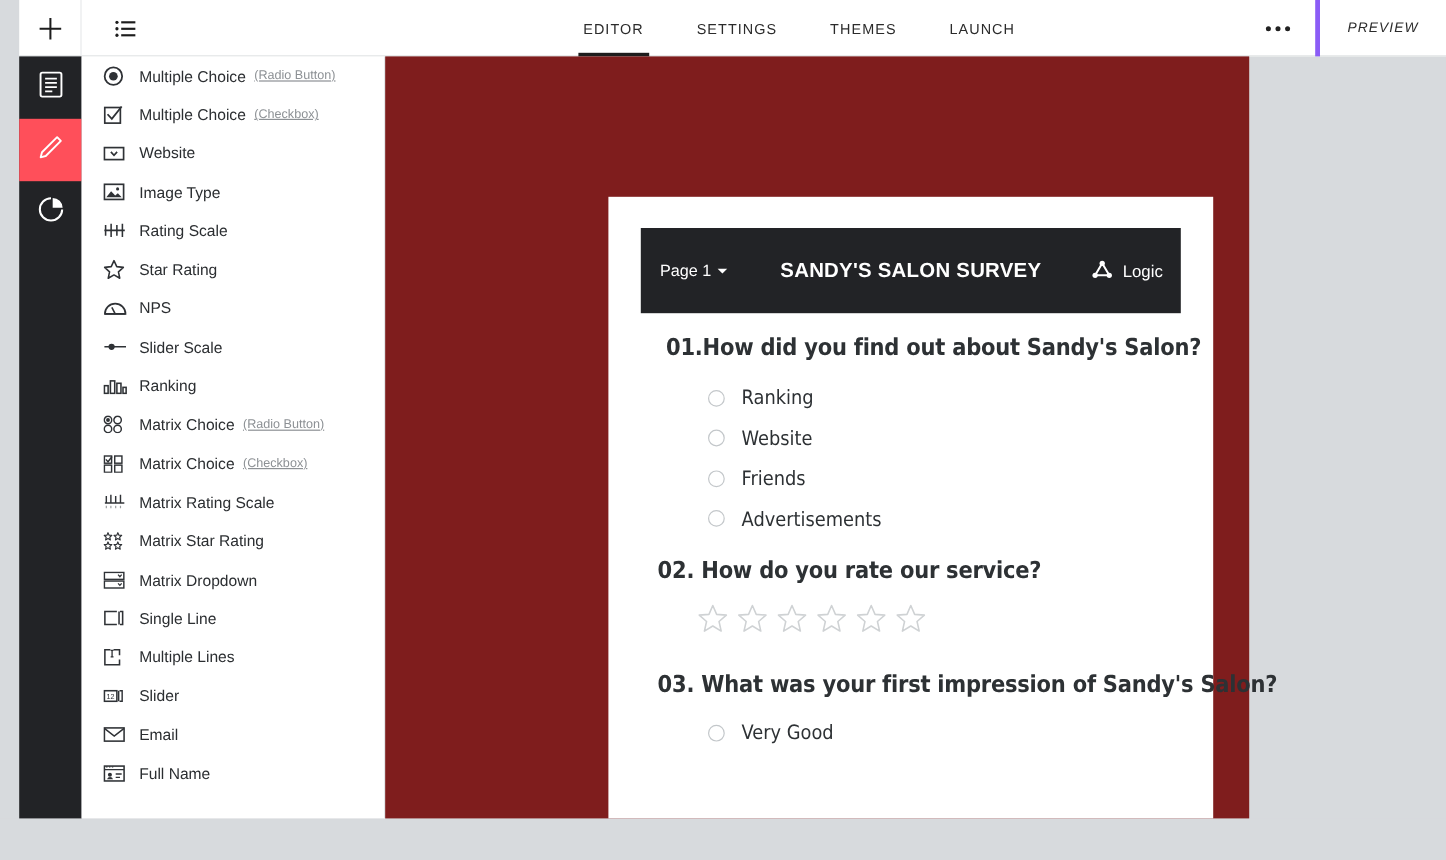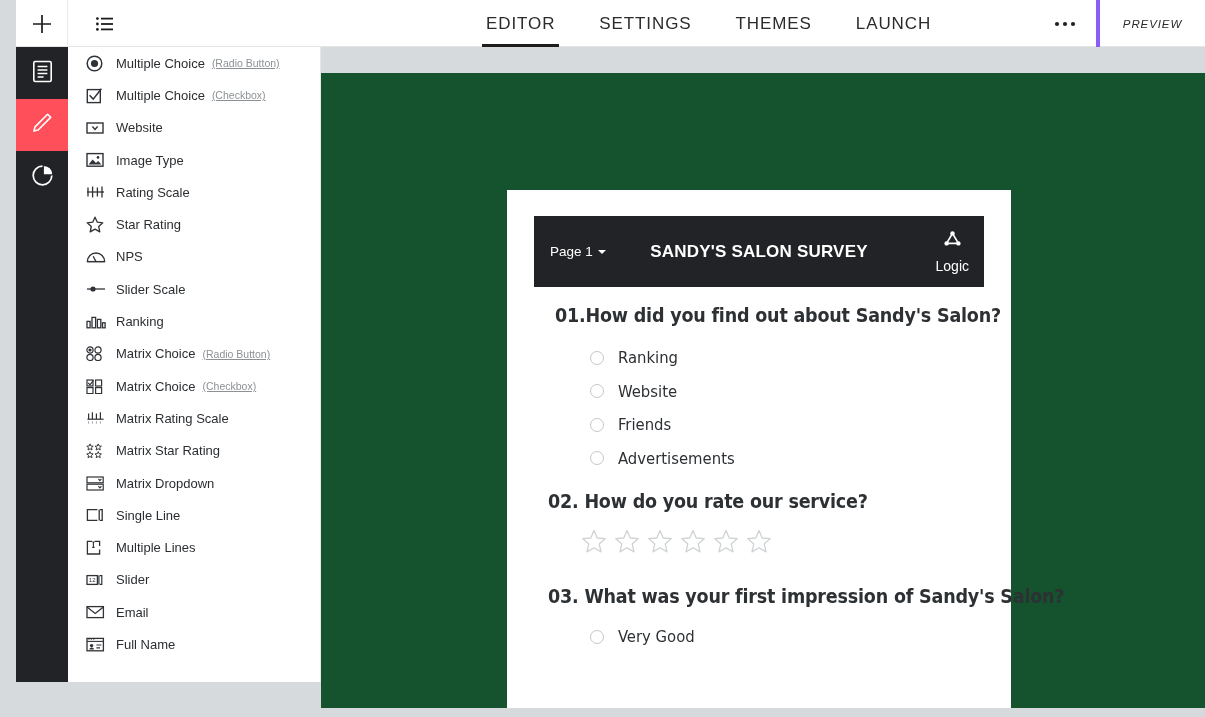--- a/index.html
+++ b/index.html
@@ -37,21 +37,21 @@
   .tb-plus svg, .tb-list svg { display: block; }
 
   .tabs {
     position: absolute; left: 448px; top: 0; height: 47px;
     display: flex; align-items: stretch;
   }
   .tab {
     position: relative;
     display: flex; align-items: center; justify-content: center;
     padding: 0 22px;
-    font-size: 17px; letter-spacing: 0.9px;
+    font-size: 12px; letter-spacing: 0.9px;
     color: #2b2b2b;
     cursor: pointer;
     white-space: nowrap;
   }
   .tab.active::after {
     content: ""; position: absolute; left: 18px; right: 18px; bottom: 0;
     height: 3px; background: #1d1d1d;
   }
   .tb-more {
     position: absolute; left: 1018px; top: 0; width: 62px; height: 47px;
@@ -102,23 +102,22 @@
   .el-icon svg { display: block; }
   .el-label {
     font-size: 13px; color: #2b2e31; white-space: nowrap;
   }
   .el-sub {
     font-size: 10.5px; color: #8d9195; margin-left: 7px; white-space: nowrap; text-decoration: underline;
   }
 
   
   .canvas {
-    position: absolute; left: 321px; top: 47px; width: 884px; height: 635px;
-    background: #14532d;
-    margin-top: 26px;
+    position: absolute; left: 321px; top: 47px; width: 720px; height: 635px;
+    background: #7f1d1d;
   }
 
   
   .survey-card {
     position: absolute; left: 186px; top: 117px;
     width: 504px; height: 518px;
     background: #ffffff;
   }
   .survey-head {
     position: absolute; left: 27px; top: 26px;
@@ -140,21 +139,21 @@
     display: inline-block;
   }
   .sh-title {
     position: absolute; left: 0; right: 0; text-align: center;
     color: #ffffff; font-size: 17px; letter-spacing: 0.2px;
     font-weight: 700;
   }
   .sh-logic {
     position: absolute; right: 15px;
     display: flex; align-items: center; gap: 8px;
-    color: #ffffff; font-size: 14px; cursor: pointer; flex-direction: column;
+    color: #ffffff; font-size: 14px; cursor: pointer;
   }
 
   .survey-body { position: absolute; left: 0; top: 114px; width: 504px; }
 
   .q-title {
     font-family: "Liberation Sans Narrow", "DejaVu Sans Condensed", "Liberation Sans", sans-serif;
     font-weight: 700;
     font-size: 19.5px;
     color: #2d3134;
     letter-spacing: -0.2px;

